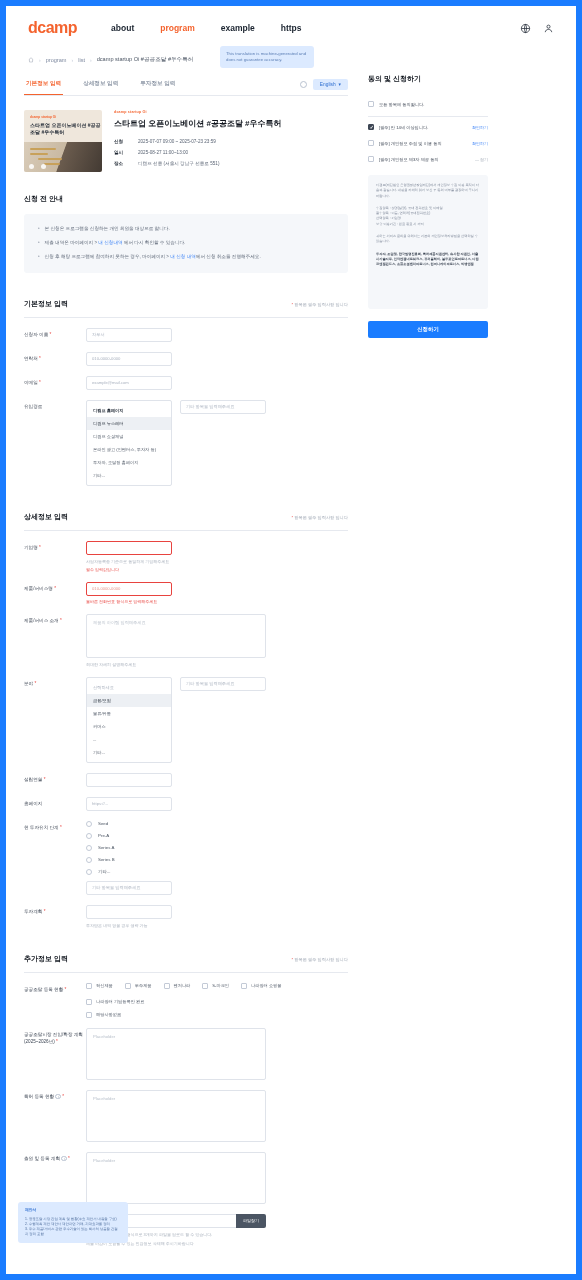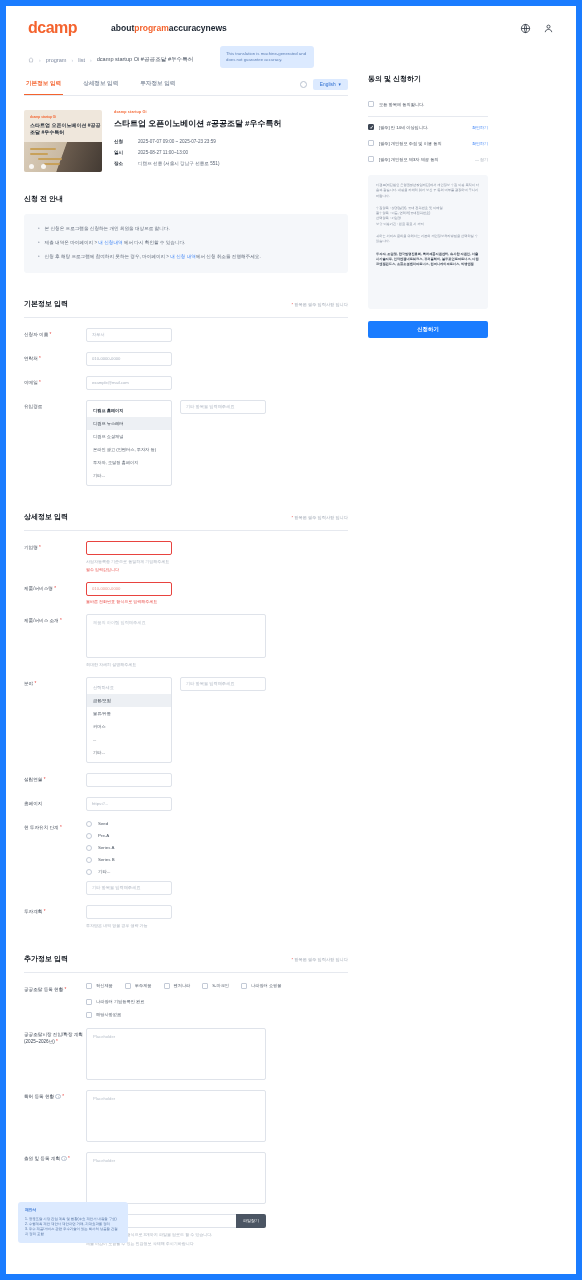--- a/index.html
+++ b/index.html
@@ -11,21 +11,21 @@
     overflow:hidden;
   }
   .page {
     position:absolute; left:6px; top:6px;
     width:570px; height:1268px;
     background:#ffffff; overflow:hidden;
   }
   
   .hdr { height:44px; display:flex; align-items:center; padding:0 22px 0 22px;text-align:right; }
   .logo { font-size:16px; font-weight:700; color:#f4632e; letter-spacing:-.5px; }
-  .nav { display:flex; margin-left:34px; }
+  .nav { display:flex; gap:26px; margin-left:34px; }
   .nav a { font-size:8.5px; color:#1b2430; text-decoration:none; font-weight:600; }
   .nav a.on { color:#f4632e; }
   .hdr-ic { margin-left:auto; display:flex; gap:12px; align-items:center; color:#1b2430; }
   .hdr-ic svg { display:block; }
   
   .crumb { display:flex; align-items:center; gap:5px; padding:6px 22px 10px; font-size:5.6px; color:#9aa3b0; }
   .crumb .c-link { color:#7f8aa0; }
   .crumb .c-cur { color:#4b5563; }
   .sep { color:#c3cad6; font-size:5px; }
   
@@ -135,22 +135,22 @@
 </head>
 <body>
 
 <div class="page">
 
   <div class="hdr">
     <div class="logo">dcamp</div>
     <div class="nav">
       <a>about</a>
       <a class="on">program</a>
-      <a>accuracy</a>
-      <a>news</a>
+      <a>example</a>
+      <a>https</a>
     </div>
     <div class="hdr-ic">
       <span>
         <svg width="11" height="11" viewBox="0 0 24 24" fill="none" stroke="#1b2430" stroke-width="1.6">
           <circle cx="12" cy="12" r="9"></circle>
             <path d="M3 12h18M12 3c3 3.5 3 14 0 18M12 3c-3 3.5-3 14 0 18"></path>
         </svg>
       </span>
       <span>
         <svg width="11" height="11" viewBox="0 0 24 24" fill="none" stroke="#1b2430" stroke-width="1.6">

